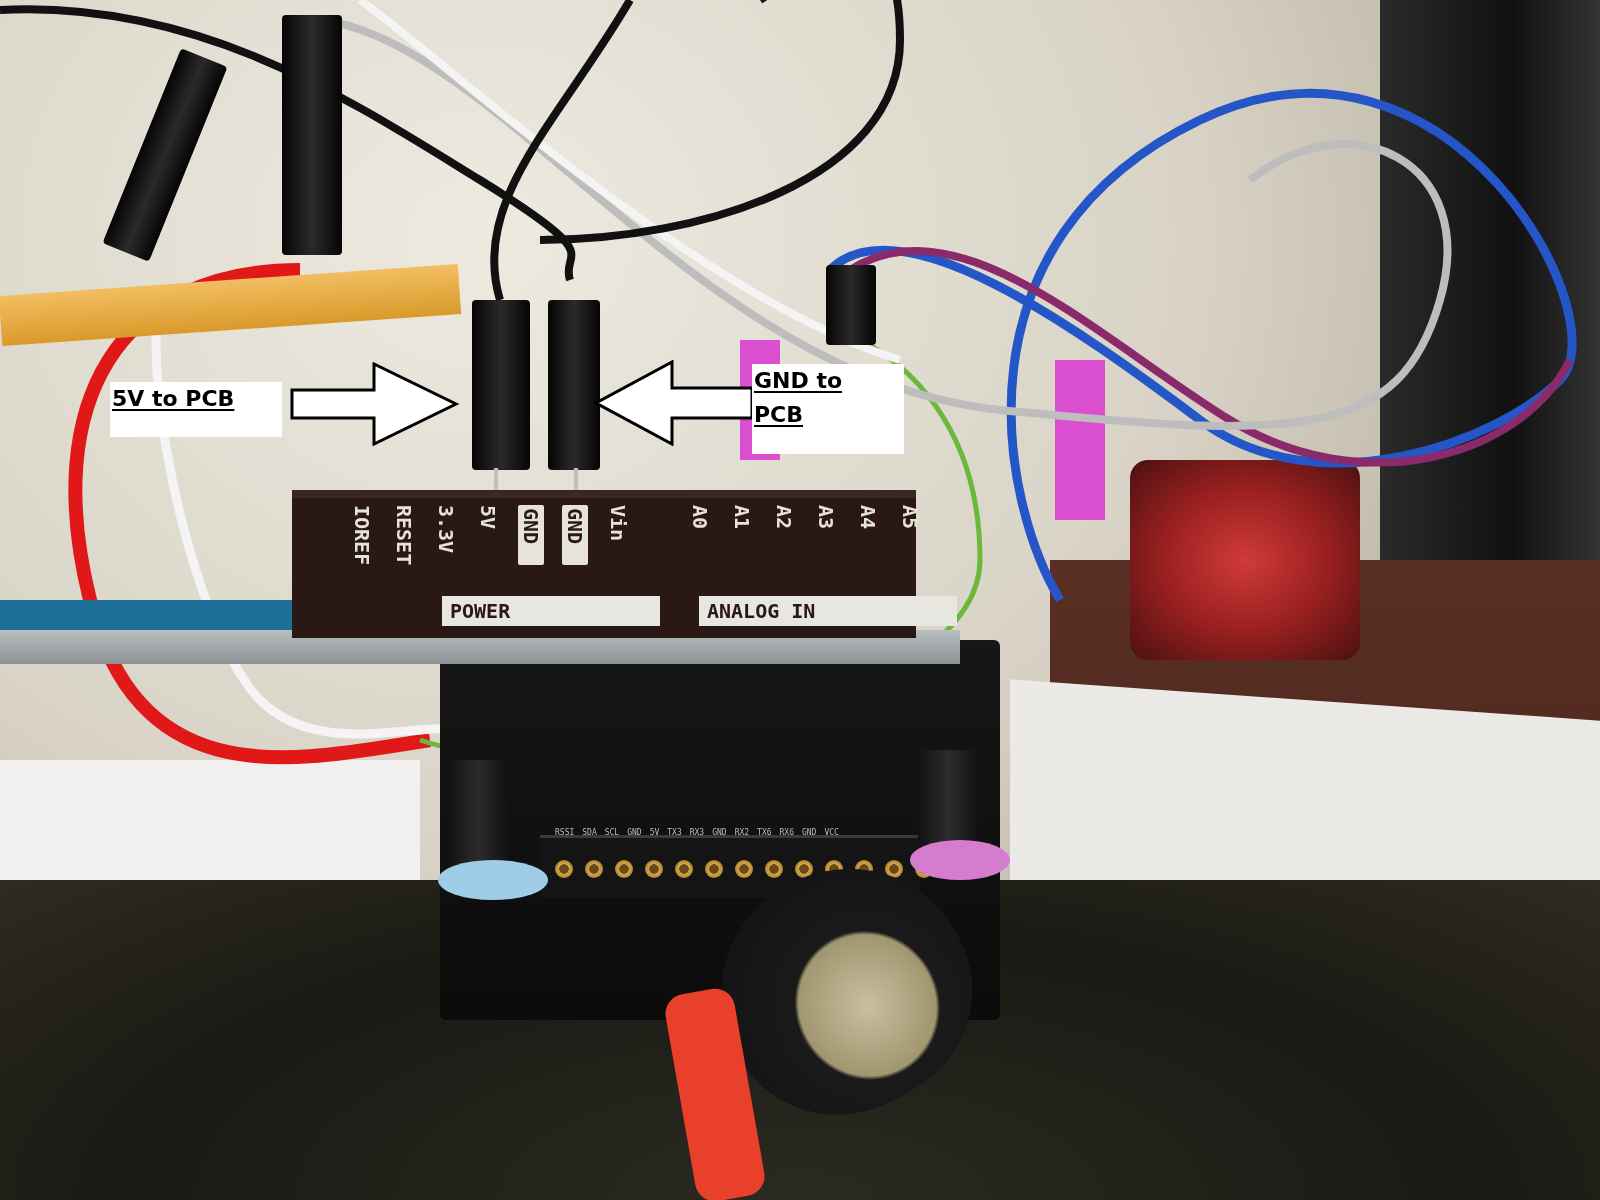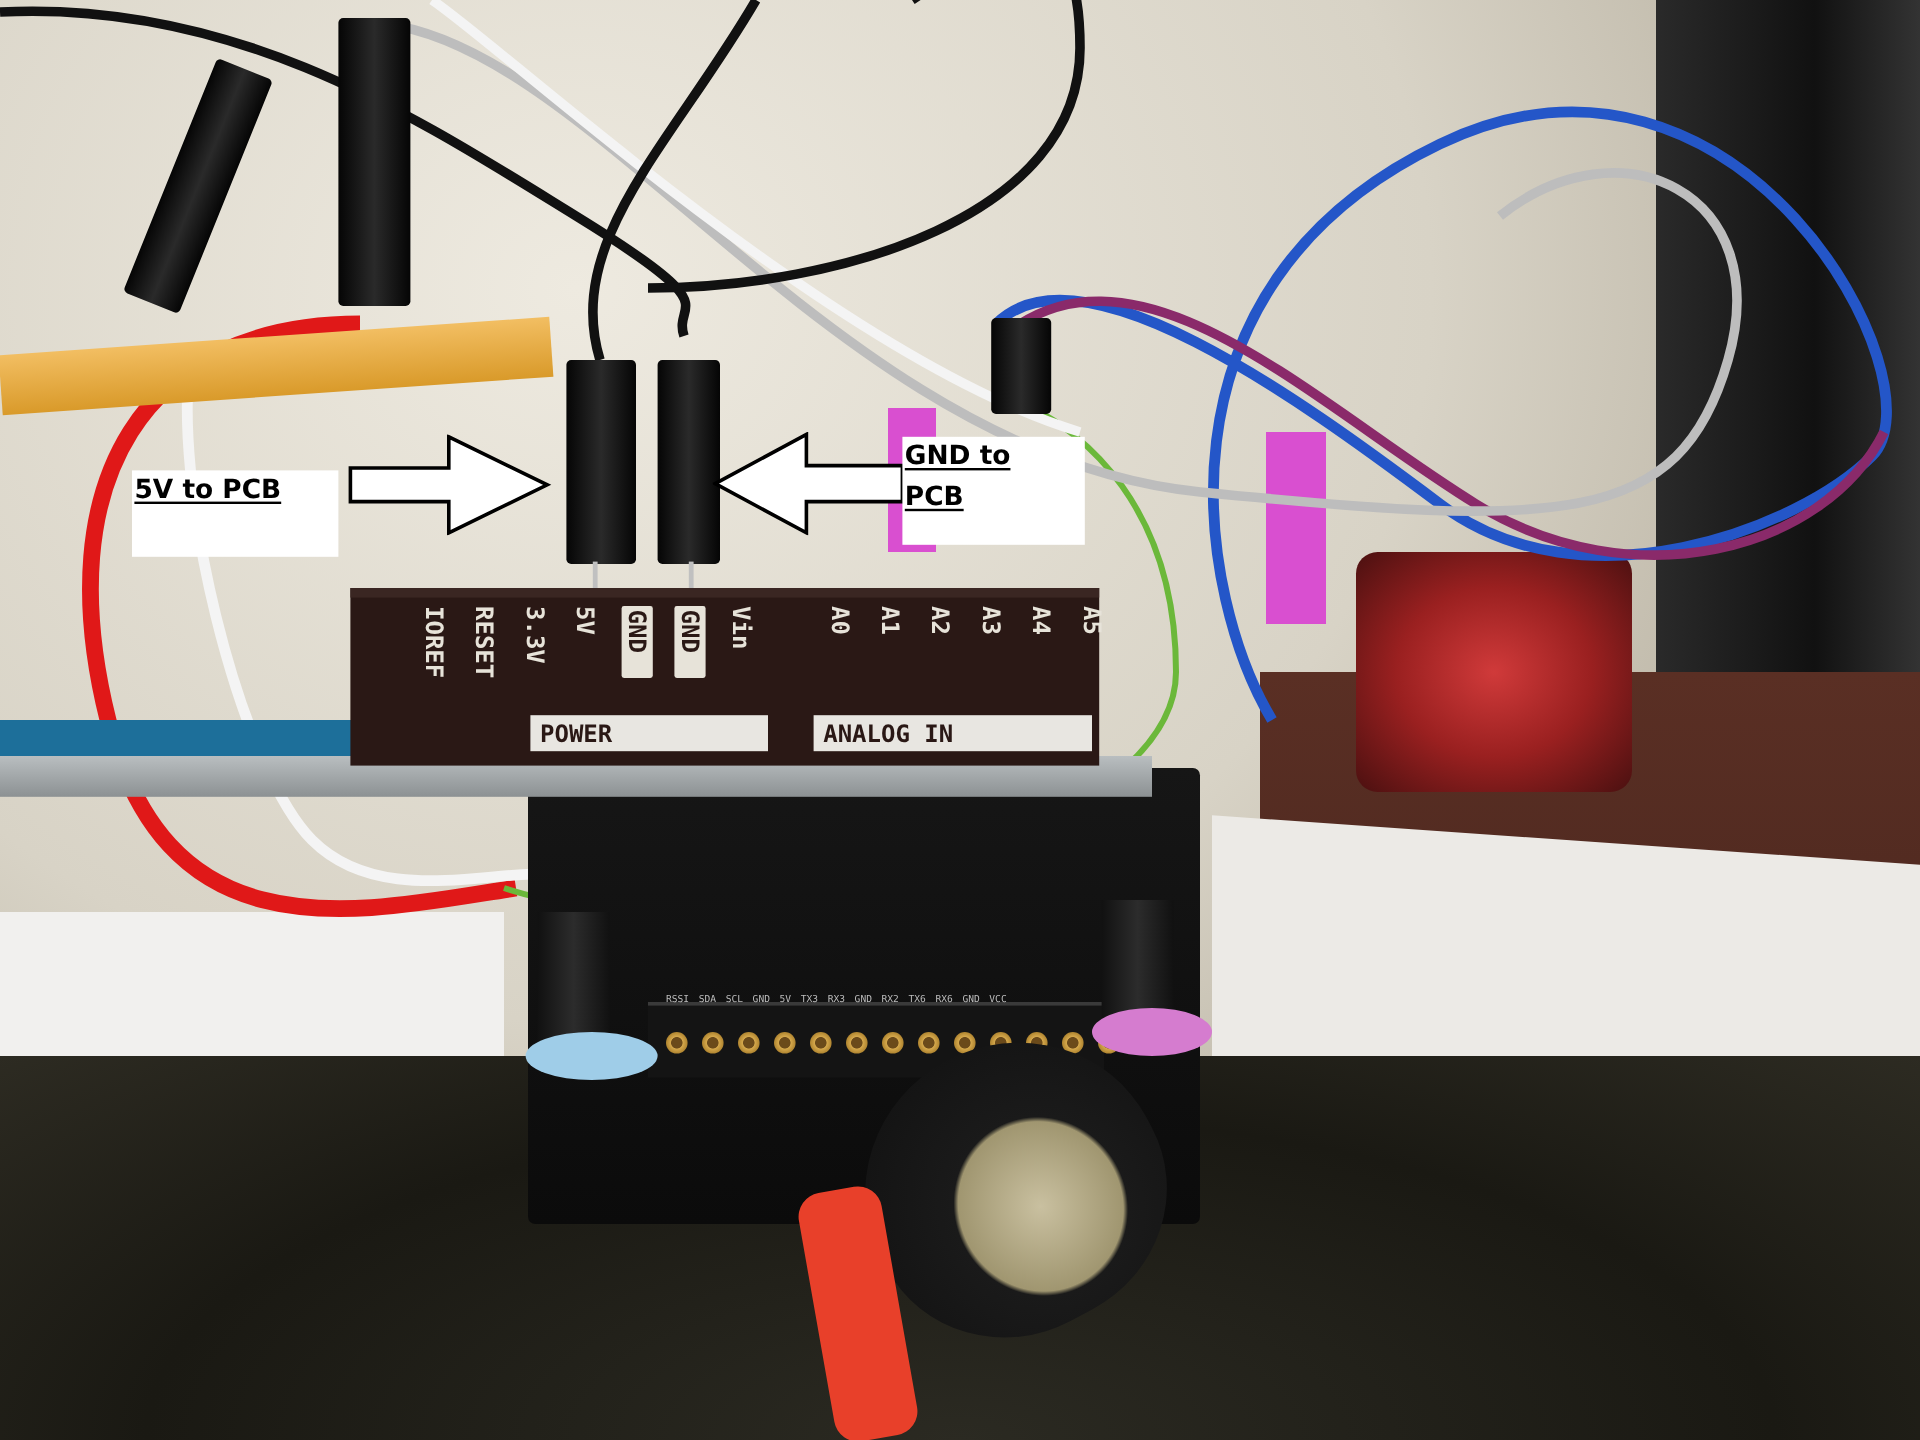--- a/index.html
+++ b/index.html
@@ -145,24 +145,24 @@
   <span class="boxed">GND</span>
   <span class="boxed">GND</span>
   <span>Vin</span>
   <span style="margin-left:40px">A0</span>
   <span>A1</span>
   <span>A2</span>
   <span>A3</span>
   <span>A4</span>
   <span>A5</span>
 </div>
-<div class="hdr-group" style="left:442px;width:198px;">POWER</div>
-<div class="hdr-group" style="left:678px;width:232px;">ANALOG IN</div>
+<div class="hdr-group" style="left:442px;width:218px;">POWER</div>
+<div class="hdr-group" style="left:699px;width:258px;">ANALOG IN</div>
 
-<div class="annot" style="left:110px;top:392px;width:170px;height:72px;padding-left:2px;">
+<div class="annot" style="left:110px;top:382px;width:170px;height:55px;padding-left:2px;">
   <span>5V to PCB</span>
 </div>
 <svg class="arrow" style="left:290px;top:362px" width="170" height="84">
   <polygon points="2,28 84,28 84,2 166,42 84,82 84,56 2,56" fill="#ffffff" stroke="#000" stroke-width="3"></polygon>
 </svg>
 <svg class="arrow" style="left:594px;top:360px" width="160" height="86">
   <polygon points="158,28 78,28 78,2 2,43 78,84 78,58 158,58" fill="#ffffff" stroke="#000" stroke-width="3"></polygon>
 </svg>
 <div class="annot" style="left:752px;top:364px;width:150px;height:90px;padding-left:2px;">
   <div><span>GND to</span></div>

